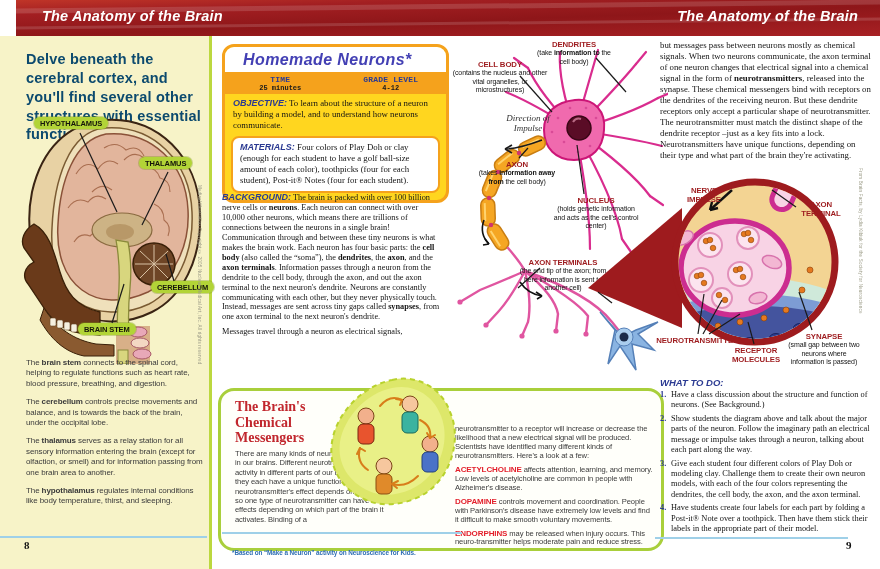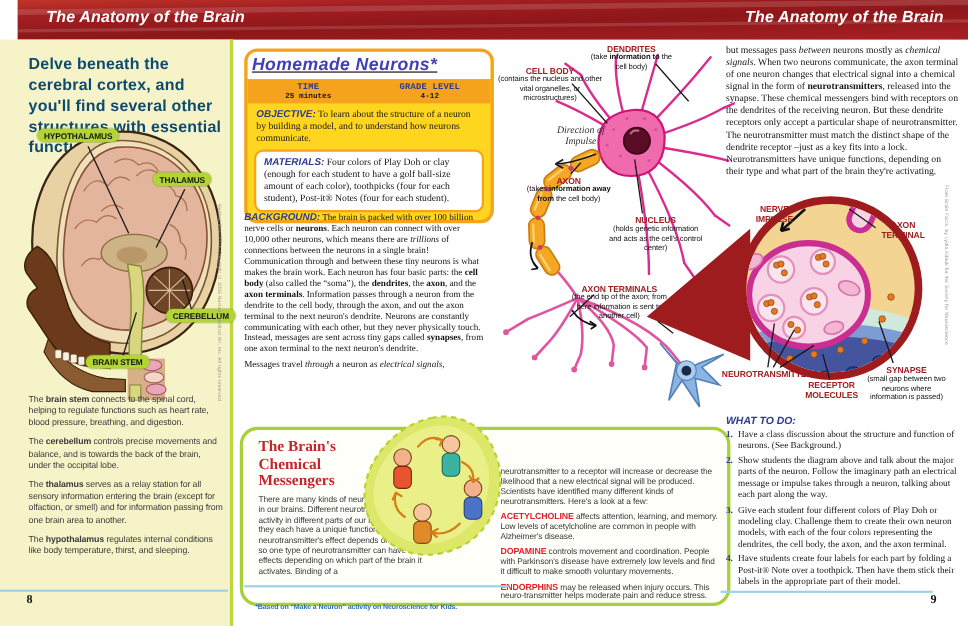--- a/index.html
+++ b/index.html
@@ -18,34 +18,34 @@
     font-family:Liberation Sans, sans-serif;font-size:14.5px;line-height:1.3;letter-spacing:.2px;}
   .pill{background:#b2d437;border-radius:9px;padding:2px 6px 1px;font-size:7.5px;font-weight:bold;
     color:#15150a;letter-spacing:-.1px;white-space:nowrap;box-shadow:0 0 0 1px rgba(120,150,20,.35);}
   .cond{font-size:8px;line-height:1.3;color:#3b3b3b;letter-spacing:-.1px;}
   .cond p{margin:0 0 8px 0;}
   .vcredit{writing-mode:vertical-rl;font-size:4.5px;color:#9a9a85;letter-spacing:.2px;}
   .bluerule{height:2px;background:#9fd0e8;}
   .pagenum{font-weight:bold;font-size:11px;color:#111;font-family:"Liberation Serif",serif;}
   
   .card{left:222px;top:44px;width:221px;background:#ffd61f;border:3px solid #f5a21c;border-radius:12px;overflow:hidden;}
-  .card-titlebar{background:#fff;padding:4px 4px 3px;text-decoration:underline;}
+  .card-titlebar{background:#fff;padding:4px 18px 3px;}
   .card-title{color:#4340b4;font-weight:bold;font-style:italic;font-size:16px;letter-spacing:.4px;}
   .card-band{background:#f5a21c;display:flex;text-align:center;padding:3px 0 2px;font-family:Liberation Mono, monospace;}
   .card-band .cell{flex:1;}
   .band-label{color:#2b3a92;font-weight:bold;font-size:8px;letter-spacing:.2px;}
   .band-value{color:#1a1a1a;font-weight:bold;font-size:7px;}
   .card-obj{padding:4px 8px 5px;font-family:"Liberation Serif",serif;font-size:8.8px;line-height:1.25;color:#141414;}
   .lead{color:#2b3a92;font-weight:bold;font-style:italic;font-family:"Liberation Sans",sans-serif;font-size:9px;}
   .card-mat{margin:0 6px 7px;background:#fff;border:2px solid #f5a21c;border-radius:8px;
     padding:4px 7px 5px;font-family:"Liberation Serif",serif;font-size:8.8px;line-height:1.25;color:#141414;}
   
   .serifbody{font-family:"Liberation Serif",serif;color:#141414;}
   .b{font-weight:700;}
-  .i{font-style:italic;margin-top:24px;}
+  .i{margin-top:24px;}
   
   .dlabel{text-align:center;}
   .dterm{color:#9e1b1e;font-weight:bold;font-size:7.8px;letter-spacing:-.1px;}
   .ddesc{font-size:7px;line-height:1.22;color:#141414;letter-spacing:-.1px;}
   .direction{font-family:"Liberation Serif",serif;font-style:italic;font-size:9px;color:#333;line-height:1.1;}
   
   .greenbox{left:218px;top:388px;width:440px;height:157px;background:#fffffa;
     border:3px solid #a9cf3b;border-radius:16px;overflow:hidden;}
   .chem-title{color:#c1272d;font-weight:bold;font-family:"Liberation Serif",serif;font-size:14px;line-height:1.12;}
   .chem-text{font-size:7.6px;line-height:1.24;color:#3b3b3b;letter-spacing:-.1px;}

